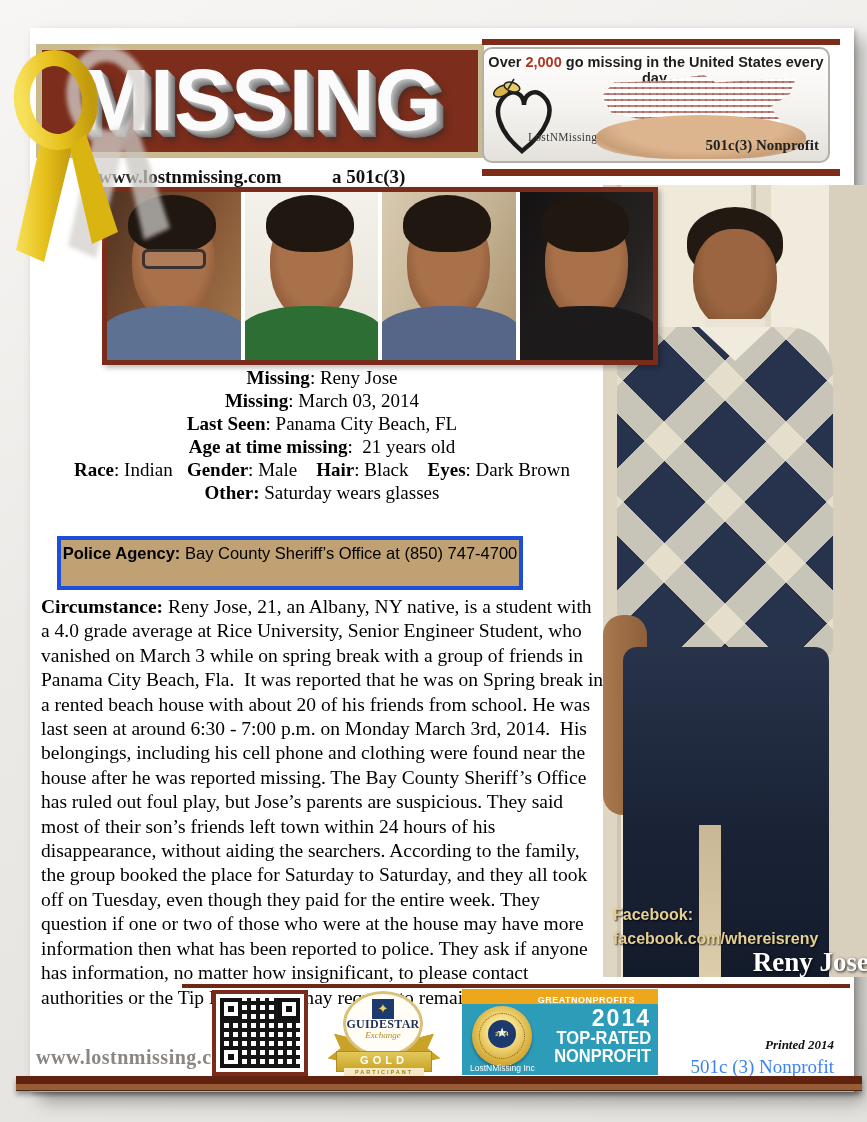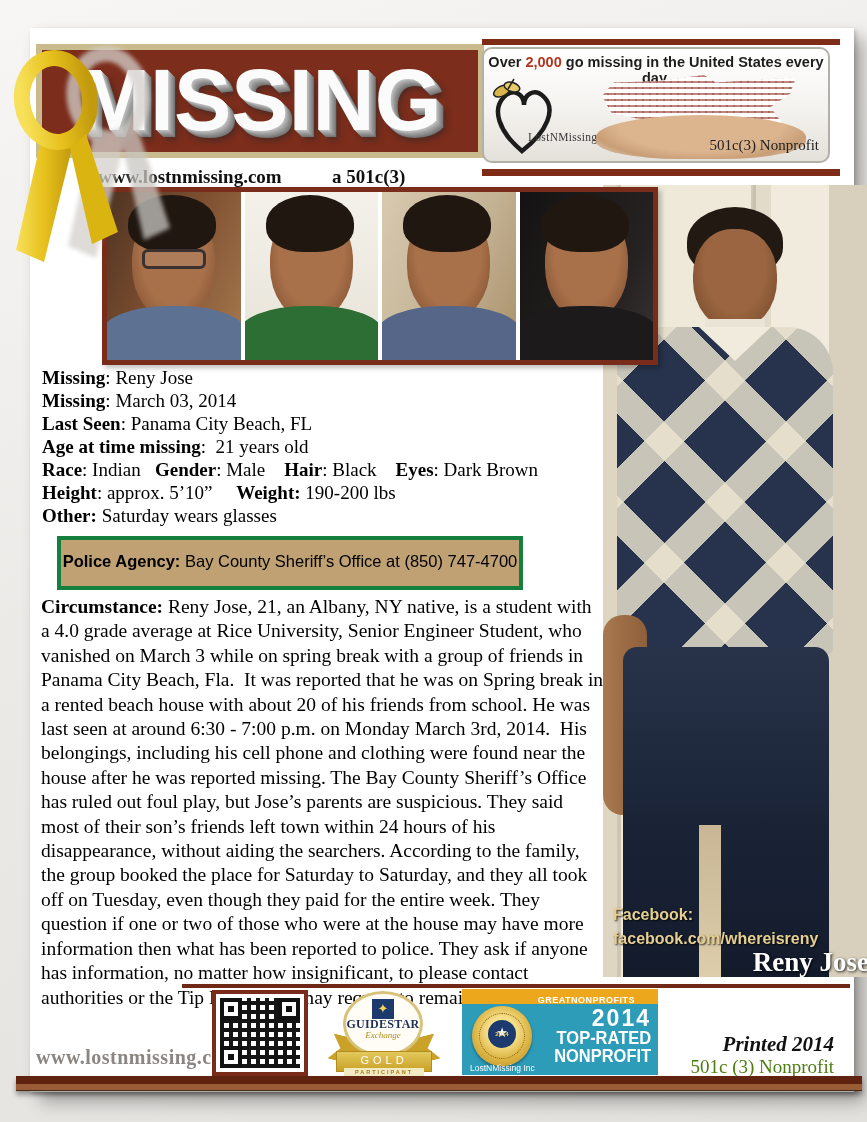--- a/index.html
+++ b/index.html
@@ -34,21 +34,21 @@
   .aw-logo-text{position:absolute;left:40px;top:56px;font-size:11.5px;color:#3a3a3a;
     font-family:"Liberation Serif",serif;letter-spacing:.3px;}
   .aw-map{position:absolute;left:118px;top:26px;width:196px;height:62px;
     background-color:#e7e2d9;
     background-image:repeating-linear-gradient(0deg,rgba(148,44,34,.55) 0 2px,rgba(255,255,255,.95) 2px 6px),
       repeating-linear-gradient(90deg,rgba(255,255,255,.5) 0 5px,rgba(120,60,50,.30) 5px 7px);
     clip-path:polygon(0% 34%,6% 12%,28% 10%,52% 0%,58% 12%,99% 4%,96% 30%,86% 52%,93% 82%,70% 72%,54% 96%,38% 78%,18% 70%,5% 62%);}
   .aw-hands{position:absolute;left:112px;top:66px;width:210px;height:44px;
     background:radial-gradient(ellipse at 50% 20%,#dcb58e 0 55%,#c99e77 75%,rgba(201,158,119,0) 100%);
     border-radius:50% 50% 40% 40%;}
-  .aw-np{position:absolute;right:9px;bottom:7px;font-weight:normal;font-size:15px;color:#222;}
+  .aw-np{position:absolute;right:9px;bottom:7px;font-weight:bold;font-size:15px;color:#222;}
 
   
   .tall-photo{position:absolute;left:573px;top:157px;width:274px;height:792px;overflow:hidden;
     background:linear-gradient(90deg,#ded5c2 0 14px,#cfc6b2 14px 18px,#efe9da 18px 150px,#e2dbc9 150px 168px,#f1ebdd 168px 226px,#d8cfbc 226px 242px);}
   .tp-doorline{position:absolute;left:148px;top:0;width:5px;height:100%;background:rgba(120,110,90,.25);}
   .tp-hair{position:absolute;left:84px;top:22px;width:96px;height:70px;border-radius:50% 50% 42% 42%;background:#221a12;}
   .tp-face{position:absolute;left:90px;top:44px;width:84px;height:100px;border-radius:46% 46% 48% 48%;
     background:radial-gradient(ellipse at 50% 36%,#9a6540 0 52%,#7e4f2f 85%);}
   .tp-collar{position:absolute;left:102px;top:134px;width:60px;height:26px;border-radius:0 0 40% 40%;background:#e9e4d6;}
   .tp-sweater{position:absolute;left:14px;top:142px;width:216px;height:330px;
@@ -81,27 +81,27 @@
   .photo.p1 .glasses{position:absolute;left:26%;top:34%;width:48%;height:12%;border:3px solid #3a3230;
     border-radius:6px;background:rgba(255,255,255,.08);z-index:2;}
   .photo.p2{background:linear-gradient(180deg,#f4f1ea 0%,#e7e3d8 100%);}
   .photo.p2 .shirt{background:#2c6e34;}
   .photo.p3{background:linear-gradient(115deg,#d8cab0 0%,#c3b294 55%,#a98f68 100%);}
   .photo.p3 .shirt{background:#566688;}
   .photo.p4{background:linear-gradient(115deg,#141212 0%,#262222 70%,#3a3434 100%);}
   .photo.p4 .shirt{background:#1c1a1a;}
 
   
-  .details{position:absolute;left:12px;top:338px;width:560px;text-align:left;
+  .details{position:absolute;left:12px;top:338px;width:560px;text-align:center;
     font-size:19px;line-height:23px;color:#000;}
   .details b{font-weight:bold;}
 
   
   .police-box{position:absolute;left:27px;top:508px;width:466px;height:54px;background:#bfa173;
-    border:4px solid #15803d;text-align:center;color:#000;padding-top:10px;}
+    border:4px solid #1d4ed8;text-align:center;color:#000;padding-top:2px;}
   .police-l1{font-family:"Liberation Sans",sans-serif;font-size:16.5px;line-height:23px;}
   .police-l2{font-family:"Liberation Serif",serif;font-size:17px;line-height:22px;}
 
   
   .circ{position:absolute;left:11px;top:567px;width:564px;font-size:19.5px;line-height:24.4px;color:#000;}
   .circ b{font-weight:bold;}
 
   .divider{position:absolute;left:152px;top:956px;width:668px;height:4px;background:#6f2815;}
 
   
@@ -119,21 +119,21 @@
   .gs-tail.l{left:0;transform:rotate(14deg);clip-path:polygon(0 0,100% 0,100% 100%,0 100%,30% 50%);}
   .gs-tail.r{right:0;transform:rotate(-14deg);clip-path:polygon(0 0,100% 0,70% 50%,100% 100%,0 100%);}
   .gs-circle{position:absolute;left:13px;top:0;width:80px;height:66px;background:#fffdf6;
     border:3px solid #d8c27a;border-radius:50%;text-align:center;overflow:hidden;}
   .gs-sq{display:inline-block;margin-top:5px;width:22px;height:20px;background:#1d3a6e;color:#f2d35c;
     font-size:13px;line-height:20px;}
   .gs-brand{font-family:"Liberation Serif",serif;font-weight:bold;font-size:12px;color:#1c2f55;letter-spacing:.3px;line-height:11px;}
   .gs-ex{font-family:"Liberation Serif",serif;font-size:9px;color:#b08d1f;font-style:italic;line-height:10px;}
   .gs-band{position:absolute;left:6px;top:60px;width:96px;height:21px;text-align:center;
     background:linear-gradient(180deg,#e3c85c,#c9a227);color:#fff;font-family:"Liberation Sans",sans-serif;
-    font-weight:normal;font-size:11px;line-height:16px;letter-spacing:4px;border:1px solid #b08d1f;}
+    font-weight:bold;font-size:11px;line-height:16px;letter-spacing:4px;border:1px solid #b08d1f;}
   .gs-part{position:absolute;left:14px;top:77px;width:80px;height:9px;background:#f3e9c2;text-align:center;
     font-family:"Liberation Sans",sans-serif;font-size:5.5px;line-height:9px;letter-spacing:2px;color:#a3801a;font-weight:bold;}
 
   .gn{position:absolute;left:432px;top:961px;width:196px;height:86px;background:#2d9cb8;overflow:hidden;}
   .gn-top{position:absolute;left:0;top:0;width:100%;height:15px;background:#eda71d;text-align:right;}
   .gn-top span{font-family:"Liberation Sans",sans-serif;font-weight:bold;font-size:9px;line-height:15px;
     color:#fff;letter-spacing:.5px;padding-right:23px;}
   .gn-medal{position:absolute;left:10px;top:17px;width:60px;height:60px;border-radius:50%;
     background:radial-gradient(circle at 50% 42%,#f7e08a 0 30%,#dcb545 60%,#b9891c 100%);
     box-shadow:0 2px 3px rgba(0,0,0,.35);}
@@ -142,22 +142,22 @@
     color:#fff;text-align:center;font-size:13px;line-height:26px;}
   .gn-core-year{position:absolute;left:0;width:100%;top:25px;text-align:center;font-family:"Liberation Sans",sans-serif;
     font-size:6px;color:#f2d35c;font-weight:bold;line-height:6px;}
   .gn-text{position:absolute;right:7px;top:18px;text-align:right;color:#fff;
     font-family:"Liberation Sans",sans-serif;font-weight:bold;}
   .gn-year{font-size:23px;line-height:22px;letter-spacing:2px;}
   .gn-l1,.gn-l2{font-size:17.5px;line-height:18px;transform:scaleX(.94);transform-origin:right;}
   .gn-org{position:absolute;left:8px;bottom:2px;color:#fff;font-family:"Liberation Sans",sans-serif;font-size:8.5px;}
 
   .f-printed{position:absolute;right:20px;top:1006px;width:220px;text-align:right;}
-  .f-printed-line{font-weight:bold;font-style:italic;font-size:21px;color:#111;line-height:21px;}
-  .f-np-line{font-size:19px;color:#4d7c0f;line-height:23px;}
+  .f-printed-line{font-weight:bold;font-style:italic;font-size:13px;color:#111;line-height:21px;}
+  .f-np-line{font-size:19px;color:#3b82f6;line-height:23px;}
 
   .footer-bar{position:absolute;left:-14px;top:1048px;width:846px;height:15px;
     background:linear-gradient(180deg,#5f2310 0%,#5f2310 55%,#9a5c36 55%,#9a5c36 92%,#4a2b18 92%);
     box-shadow:0 4px 5px rgba(0,0,0,.35);}
 
   
   .ribbon-wrap{position:absolute;left:0px;top:44px;width:120px;height:230px;z-index:8;}
   .ribbon-shadow{position:absolute;left:52px;top:40px;width:120px;height:230px;z-index:7;opacity:.75;filter:blur(2px);}
 </style>
 </head>
@@ -232,21 +232,20 @@
         <div class="shirt"></div>
       </div>
     </div>
 
     <div class="details">
       <div><b class="seg">Missing</b><span class="seg">: Reny Jose</span></div>
       <div><b class="seg">Missing</b><span class="seg">: March 03, 2014</span></div>
       <div><b class="seg">Last Seen</b><span class="seg">: Panama City Beach, FL</span></div>
       <div><b class="seg">Age at time missing</b><span class="seg">:  21 years old</span></div>
       <div><b class="seg">Race</b><span class="seg">: Indian   </span><b class="seg">Gender</b><span class="seg">: Male    </span><b class="seg">Hair</b><span class="seg">: Black    </span><b class="seg">Eyes</b><span class="seg">: Dark Brown</span></div>
-      <div><b class="seg">Height</b><span class="seg">: approx. 5’10”     </span><b class="seg">Weight:</b><span class="seg"> 190-200 lbs</span></div>
       <div><b class="seg">Other:</b><span class="seg"> Saturday wears glasses</span></div>
     </div>
 
     <div class="police-box">
       <div class="police-l1"><b class="seg">Police Agency: </b><span class="seg">Bay County Sheriff’s Office at (850) 747-4700</span></div>
     </div>
 
     <div class="circ"><b class="seg">Circumstance: </b><span class="seg">Reny Jose, 21, an Albany, NY native, is a student with a 4.0 grade average at Rice University, Senior Engineer Student, who vanished on March 3 while on spring break with a group of friends in Panama City Beach, Fla.  It was reported that he was on Spring break in a rented beach house with about 20 of his friends from school. He was last seen at around 6:30 - 7:00 p.m. on Monday March 3rd, 2014.  His belongings, including his cell phone and clothing were found near the house after he was reported missing. The Bay County Sheriff’s Office has ruled out foul play, but Jose’s parents are suspicious. They said most of their son’s friends left town within 24 hours of his disappearance, without aiding the searchers. According to the family, the group booked the place for Saturday to Saturday, and they all took off on Tuesday, even though they paid for the entire week. They question if one or two of those who were at the house may have more information then what has been reported to police. They ask if anyone has information, no matter how insignificant, to please contact authorities or the Tip Line. They may request to remain anonymous.</span></div>
 
     <div class="divider"></div>

